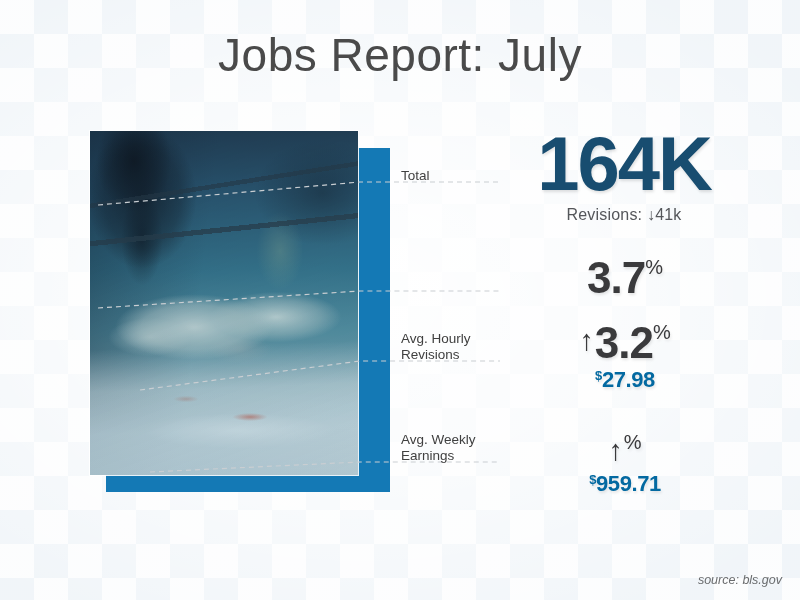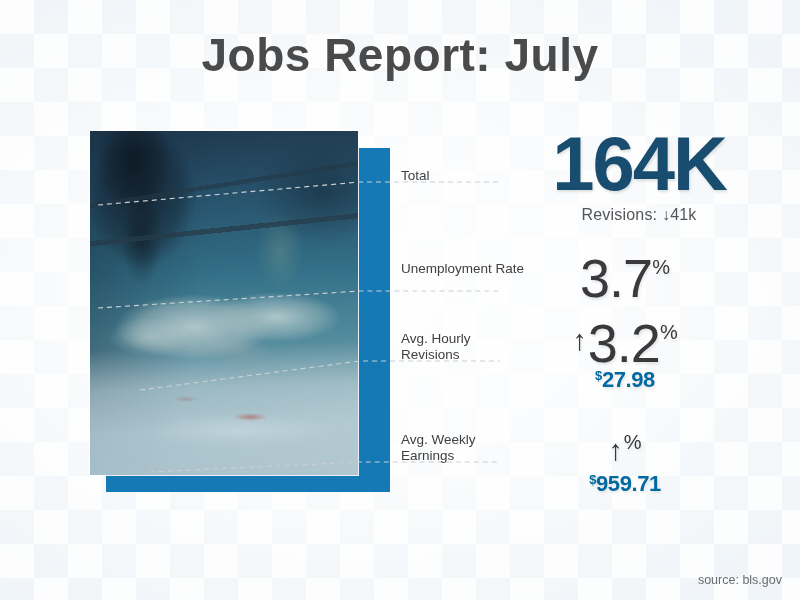--- a/index.html
+++ b/index.html
@@ -57,21 +57,21 @@
   }
 
   
   #title {
     position: absolute;
     left: 0;
     right: 0;
     top: 28px;
     text-align: center;
     font-size: 46px;
-    font-weight: 700;
+    font-weight: 400;
     color: #4a4a4a;
     letter-spacing: .5px;
   }
 
   
   #photo-block {
     position: absolute;
     left: 90px;
     top: 131px;
     width: 300px;
@@ -152,21 +152,21 @@
   }
   #label-total          { top: 168px; }
   #label-unemployment   { top: 261px; }
   #label-hourly         { top: 331px; }
   #label-weekly         { top: 432px; }
 
   
   .stat-value { position: absolute; text-align: center; }
 
   #value-total {
-    left: 504px; width: 270px; top: 126px;
+    left: 489px; width: 270px; top: 126px;
   }
   #value-total .big {
     font-size: 76px;
     font-weight: 700;
     color: #184d70;
     letter-spacing: -2px;
     line-height: 76px;
     text-shadow: 1px 2px 3px rgba(0,0,0,.12);
   }
   #value-total .revisions {
@@ -186,22 +186,22 @@
     text-shadow: 1px 2px 3px rgba(0,0,0,.10);
   }
   .pct-arrow {
     font-size: 29px;
     line-height: 46px;
     font-weight: 700;
     margin-right: 1px;
     color: #3a3a3c;
   }
   .pct-num {
-    font-size: 54px;
-    font-weight: 400;
+    font-size: 44px;
+    font-weight: 700;
     line-height: 52px;
     letter-spacing: -1px;
   }
   .pct-sym {
     font-size: 20px;
     font-weight: 400;
     line-height: 26px;
     margin-top: 2px;
   }
   .sub-amount {
@@ -221,20 +221,21 @@
   #value-unemployment { left: 500px; width: 250px; top: 252px; }
   #value-hourly       { left: 500px; width: 250px; top: 317px; }
   #value-weekly       { left: 500px; width: 250px; top: 427px; }
 
   
   #source {
     position: absolute;
     right: 18px;
     bottom: 13px;
     font-size: 12.5px;
+    font-style: italic;
     color: #6a6c6e;
   }
 </style>
 </head>
 <body>
 
 <div id="canvas">
 
   <div id="bg-pattern"></div>
   <div id="bg-fade"></div>
@@ -259,21 +260,20 @@
   <svg id="leaders" width="800" height="600">
     <g stroke="#c9ced2" stroke-width="1.2" stroke-dasharray="5 4" fill="none">
       <path d="M98,205 L360,182 L500,182"></path>
       <path d="M98,308 L360,291 L500,291"></path>
       <path d="M140,390 L360,361 L500,361"></path>
       <path d="M150,472 L360,462 L500,462"></path>
     </g>
   </svg>
 
   <div class="stat-label" id="label-total">Total</div>
-  <div class="stat-label" id="label-unemployment">Unemployment Rate</div>
   <div class="stat-label" id="label-hourly">Avg. Hourly Revisions</div>
   <div class="stat-label" id="label-weekly">Avg. Weekly Earnings</div>
 
   <div class="stat-value" id="value-total">
     <div class="big">164K</div>
     <div class="revisions">
       <span>Revisions:</span>
       <span class="arrow">↓</span><span>41k</span>
     </div>
   </div>

